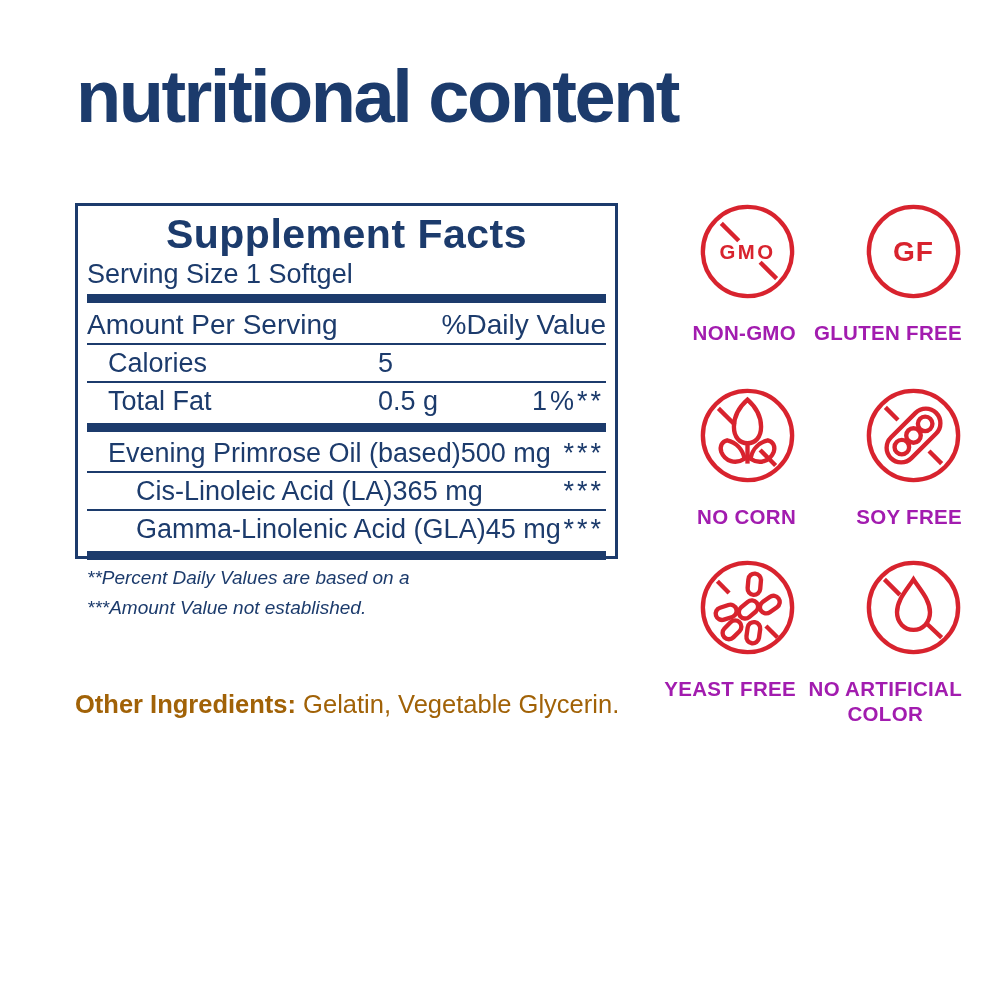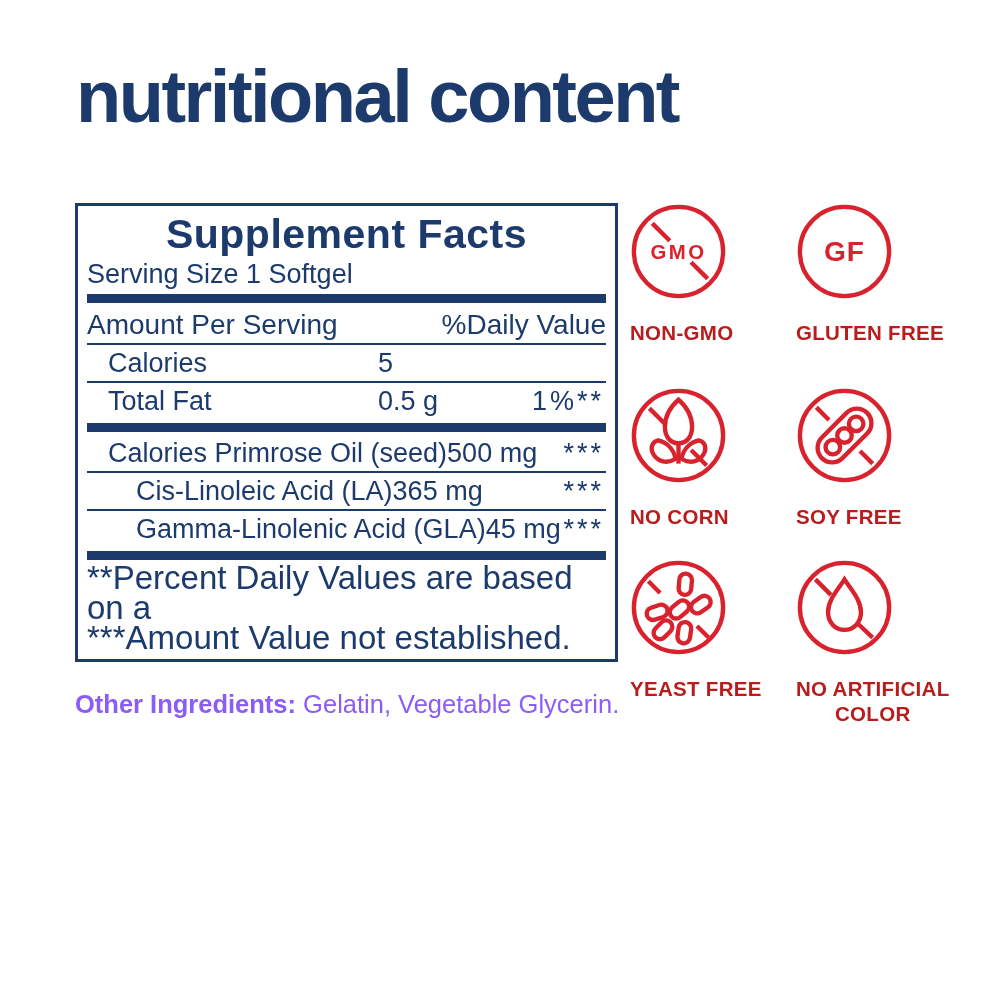--- a/index.html
+++ b/index.html
@@ -13,62 +13,62 @@
   }
   
   .page-title{
     position:absolute;left:76px;top:54px;margin:0;
     font-size:74px;font-weight:bold;letter-spacing:-2.5px;
     color:#1c3b6c;white-space:nowrap;
   }
   
   .sf-panel{
     position:absolute;left:75px;top:203px;
-    width:543px;height:459px;box-sizing:border-box;
+    width:543px;height:356px;box-sizing:border-box;
     border:3px solid #1c3b6c;
     padding:2px 9px 4px 9px;
   }
   .sf-title{
     margin:2px 0 0 0;text-align:center;
     font-size:41px;font-weight:bold;line-height:48px;letter-spacing:.5px;
   }
   .sf-serving{font-size:27px;line-height:32px;}
   .bar-thick{height:9px;background:#1c3b6c;margin:4px 0 3px 0;}
   .rule{border-top:2.5px solid #1c3b6c;margin:0;}
   .sf-header{
     display:flex;justify-content:space-between;
     font-size:28px;font-weight:normal;line-height:37px;
   }
   .sf-row{position:relative;font-size:27px;line-height:36px;margin-left:21px;}
   .sf-name{display:inline-block;min-width:270px;}
   .sf-row.indent{padding-left:28px;}
   .sf-row.indent .sf-name{min-width:243px;}
   .sf-dv{position:absolute;right:2px;top:0;letter-spacing:3px;}
-  .sf-foot{font-size:33px;line-height:30px;margin-top:3px;}
+  .sf-foot{font-size:19px;line-height:30px;margin-top:3px;font-style:italic;}
   .foot-indent{padding-left:38px;}
   
   .other{
     position:absolute;left:75px;top:690px;margin:0;
-    font-size:25.5px;color:#8b5cf6;
+    font-size:25.5px;color:#a16207;
   }
   .other b{font-weight:bold;}
   
   .badges{
     position:absolute;left:630px;top:203px;
     display:grid;grid-template-columns:166px 166px;
     grid-template-rows:184px 172px auto;
   }
   .badge{
-    margin:0;display:flex;flex-direction:column;align-items:flex-start;
+    margin:0;display:flex;flex-direction:column;align-items:flex-end;
   }
   .badge svg{width:97px;height:97px;display:block;}
   .badge figcaption{
     margin-top:21px;text-align:center;
     font-size:20.5px;font-weight:bold;letter-spacing:.3px;
-    line-height:1.2;color:#b91c1c;white-space:pre-line;
+    line-height:1.2;color:#a21caf;white-space:pre-line;
   }
   .ic{fill:none;stroke:#d8232e;stroke-width:4.5;}
   .ic-txt{fill:#d8232e;stroke:none;font-family:"Liberation Sans",sans-serif;font-weight:bold;}
 </style>
 </head>
 <body>
 
 <div class="canvas">
 
   <h1 class="page-title">nutritional content</h1>
@@ -91,21 +91,21 @@
     </div>
     <div class="rule"></div>
 
     <div class="sf-row">
       <span class="sf-name">Total Fat</span><span class="sf-amt">0.5 g</span>
       <span class="sf-dv">1%**</span>
     </div>
     <div class="bar-thick"></div>
 
     <div class="sf-row">
-      <span class="sf-name">Calories Primrose Oil (seed)</span><span class="sf-amt">500 mg</span>
+      <span class="sf-name">Evening Primrose Oil (based)</span><span class="sf-amt">500 mg</span>
       <span class="sf-dv">***</span>
     </div>
     <div class="rule"></div>
 
     <div class="sf-row indent">
       <span class="sf-name">Cis-Linoleic Acid (LA)</span><span class="sf-amt">365 mg</span>
       <span class="sf-dv">***</span>
     </div>
     <div class="rule"></div>
 

